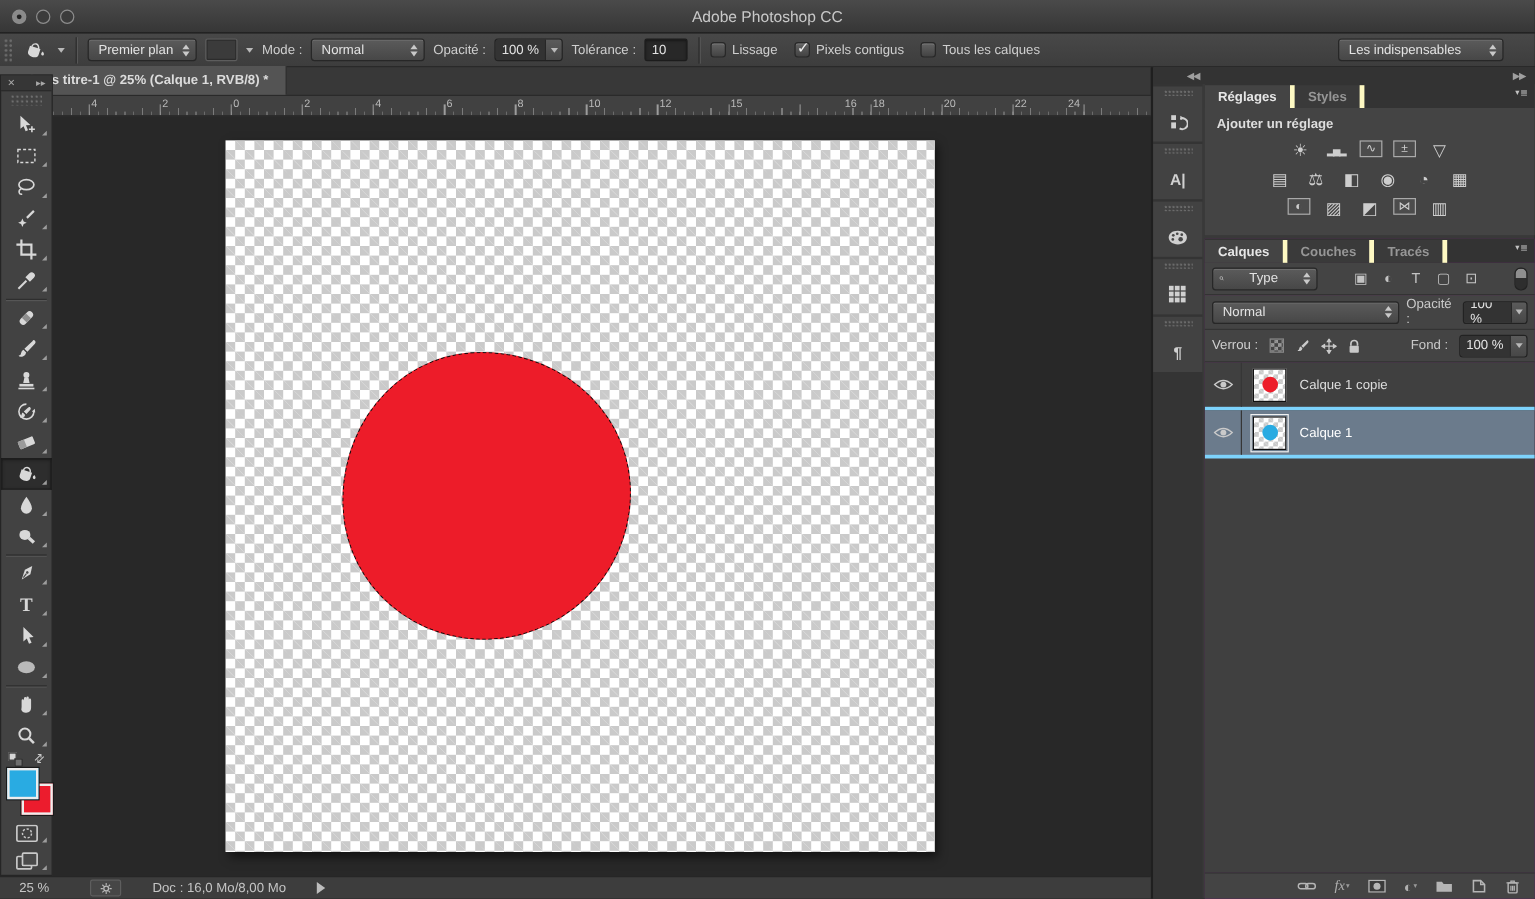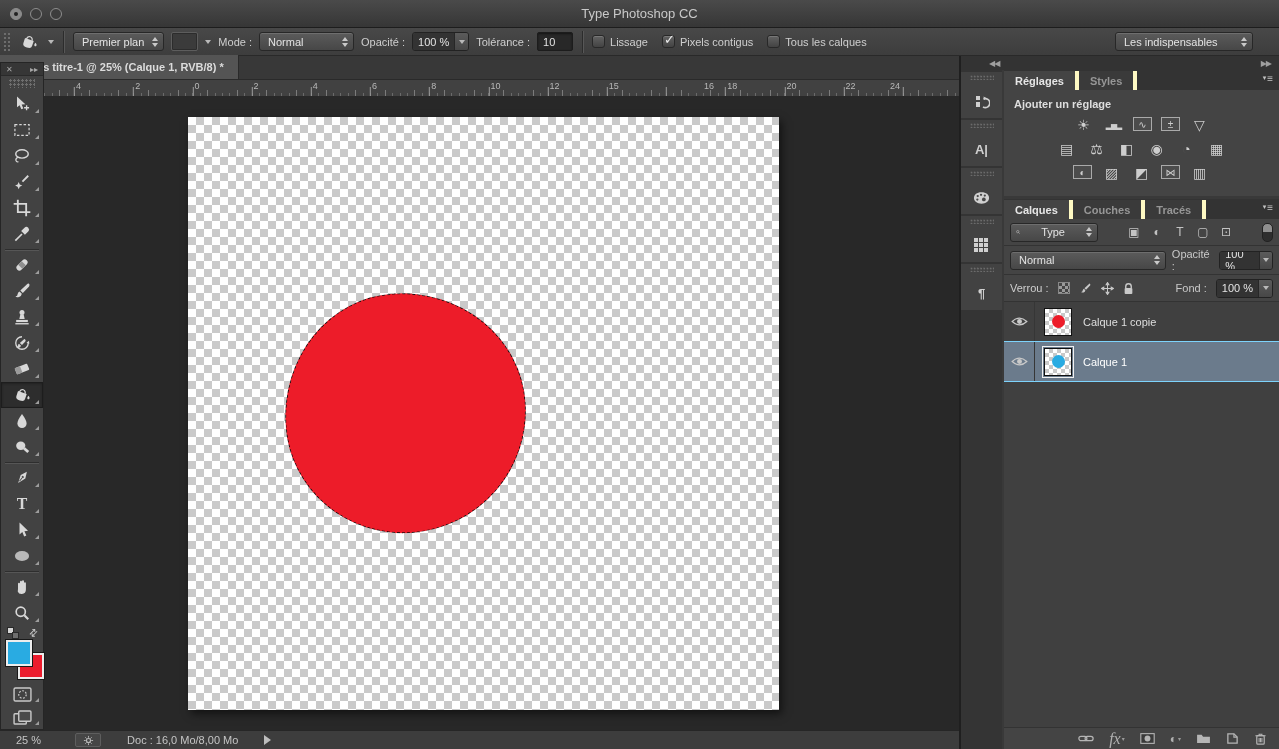--- a/index.html
+++ b/index.html
@@ -139,49 +139,49 @@
   .blend-row { height:29px; gap:6px; }
   .blend-combo { width:165px; }
   .rt-label { margin-left:auto; color:#c9c9c9; }
   .lock-row { height:27px; gap:9px; }
   .lock-ics { display:flex; align-items:center; gap:9px; }
   .mini-checker { width:12px; height:12px; border:1px solid #888;
     background-image:linear-gradient(45deg,#999 25%,transparent 25%,transparent 75%,#999 75%),
       linear-gradient(45deg,#999 25%,transparent 25%,transparent 75%,#999 75%);
     background-size:6px 6px; background-position:0 0,3px 3px; background-color:#444; }
   .layers-list { flex:1; background:#404040; overflow:hidden; }
-  .layer-row { height:40px; display:flex; align-items:center; border-bottom:1px solid #7dd3fc;text-align:center; }
+  .layer-row { height:40px; display:flex; align-items:center; border-bottom:3px solid #7dd3fc;text-align:center; }
   .eye-cell { width:31px; height:100%; display:flex; align-items:center; justify-content:center; border-right:1px solid #363636; }
   .thumb { width:28px; height:28px; margin-left:9px; border:1px solid #101010;
     background-color:#fff;
     background-image:linear-gradient(45deg,#c9c9c9 25%,transparent 25%,transparent 75%,#c9c9c9 75%),
       linear-gradient(45deg,#c9c9c9 25%,transparent 25%,transparent 75%,#c9c9c9 75%);
     background-size:8px 8px; background-position:0 0,4px 4px;
     display:flex; align-items:center; justify-content:center; }
   .thumb.sel { outline:1px solid #f0f0f0; outline-offset:1px; }
   .thumb .dot { width:13px; height:13px; border-radius:50%; }
   .lname { margin-left:11px; color:#dedede; }
   .layer-bottom { height:22px; background:#444; border-top:1px solid #333; display:flex; align-items:center;
     justify-content:flex-end; gap:15px; padding-right:12px; color:#b0b0b0; }
   .lb-ic { display:flex; align-items:center; }
-  .fx-ic { font-style:italic; font-size:16px; font-family:"Liberation Serif",serif; }
+  .fx-ic { font-style:italic; font-size:12px; font-family:"Liberation Serif",serif; }
   .tiny-caret { font-size:6px; margin-left:1px; color:#9a9a9a; }
 </style>
 </head>
 <body>
 
 <div class="app">
 
   <div class="titlebar">
     <div class="tlights">
       <div class="tlight lit"></div>
       <div class="tlight"></div>
       <div class="tlight"></div>
     </div>
-    <div class="wintitle">Type Photoshop CC</div>
+    <div class="wintitle">Adobe Photoshop CC</div>
   </div>
 
   <div class="optionsbar">
     <div class="grip-v"></div>
     <div class="tool-ico-opts" id="opt-tool-icon">
         <svg width="20" height="20" viewBox="0 0 24 24">
           <g transform="rotate(18 12 12)">
             <path d="M6,9 h11 v6.5 a5.5,3.5 0 0 1 -11,0 z" fill="#d8d8d8"></path>
             <path d="M8,9.5 a3.5,4 0 0 1 7,0" fill="none" stroke="#d8d8d8" stroke-width="1.5"></path>
           </g>

